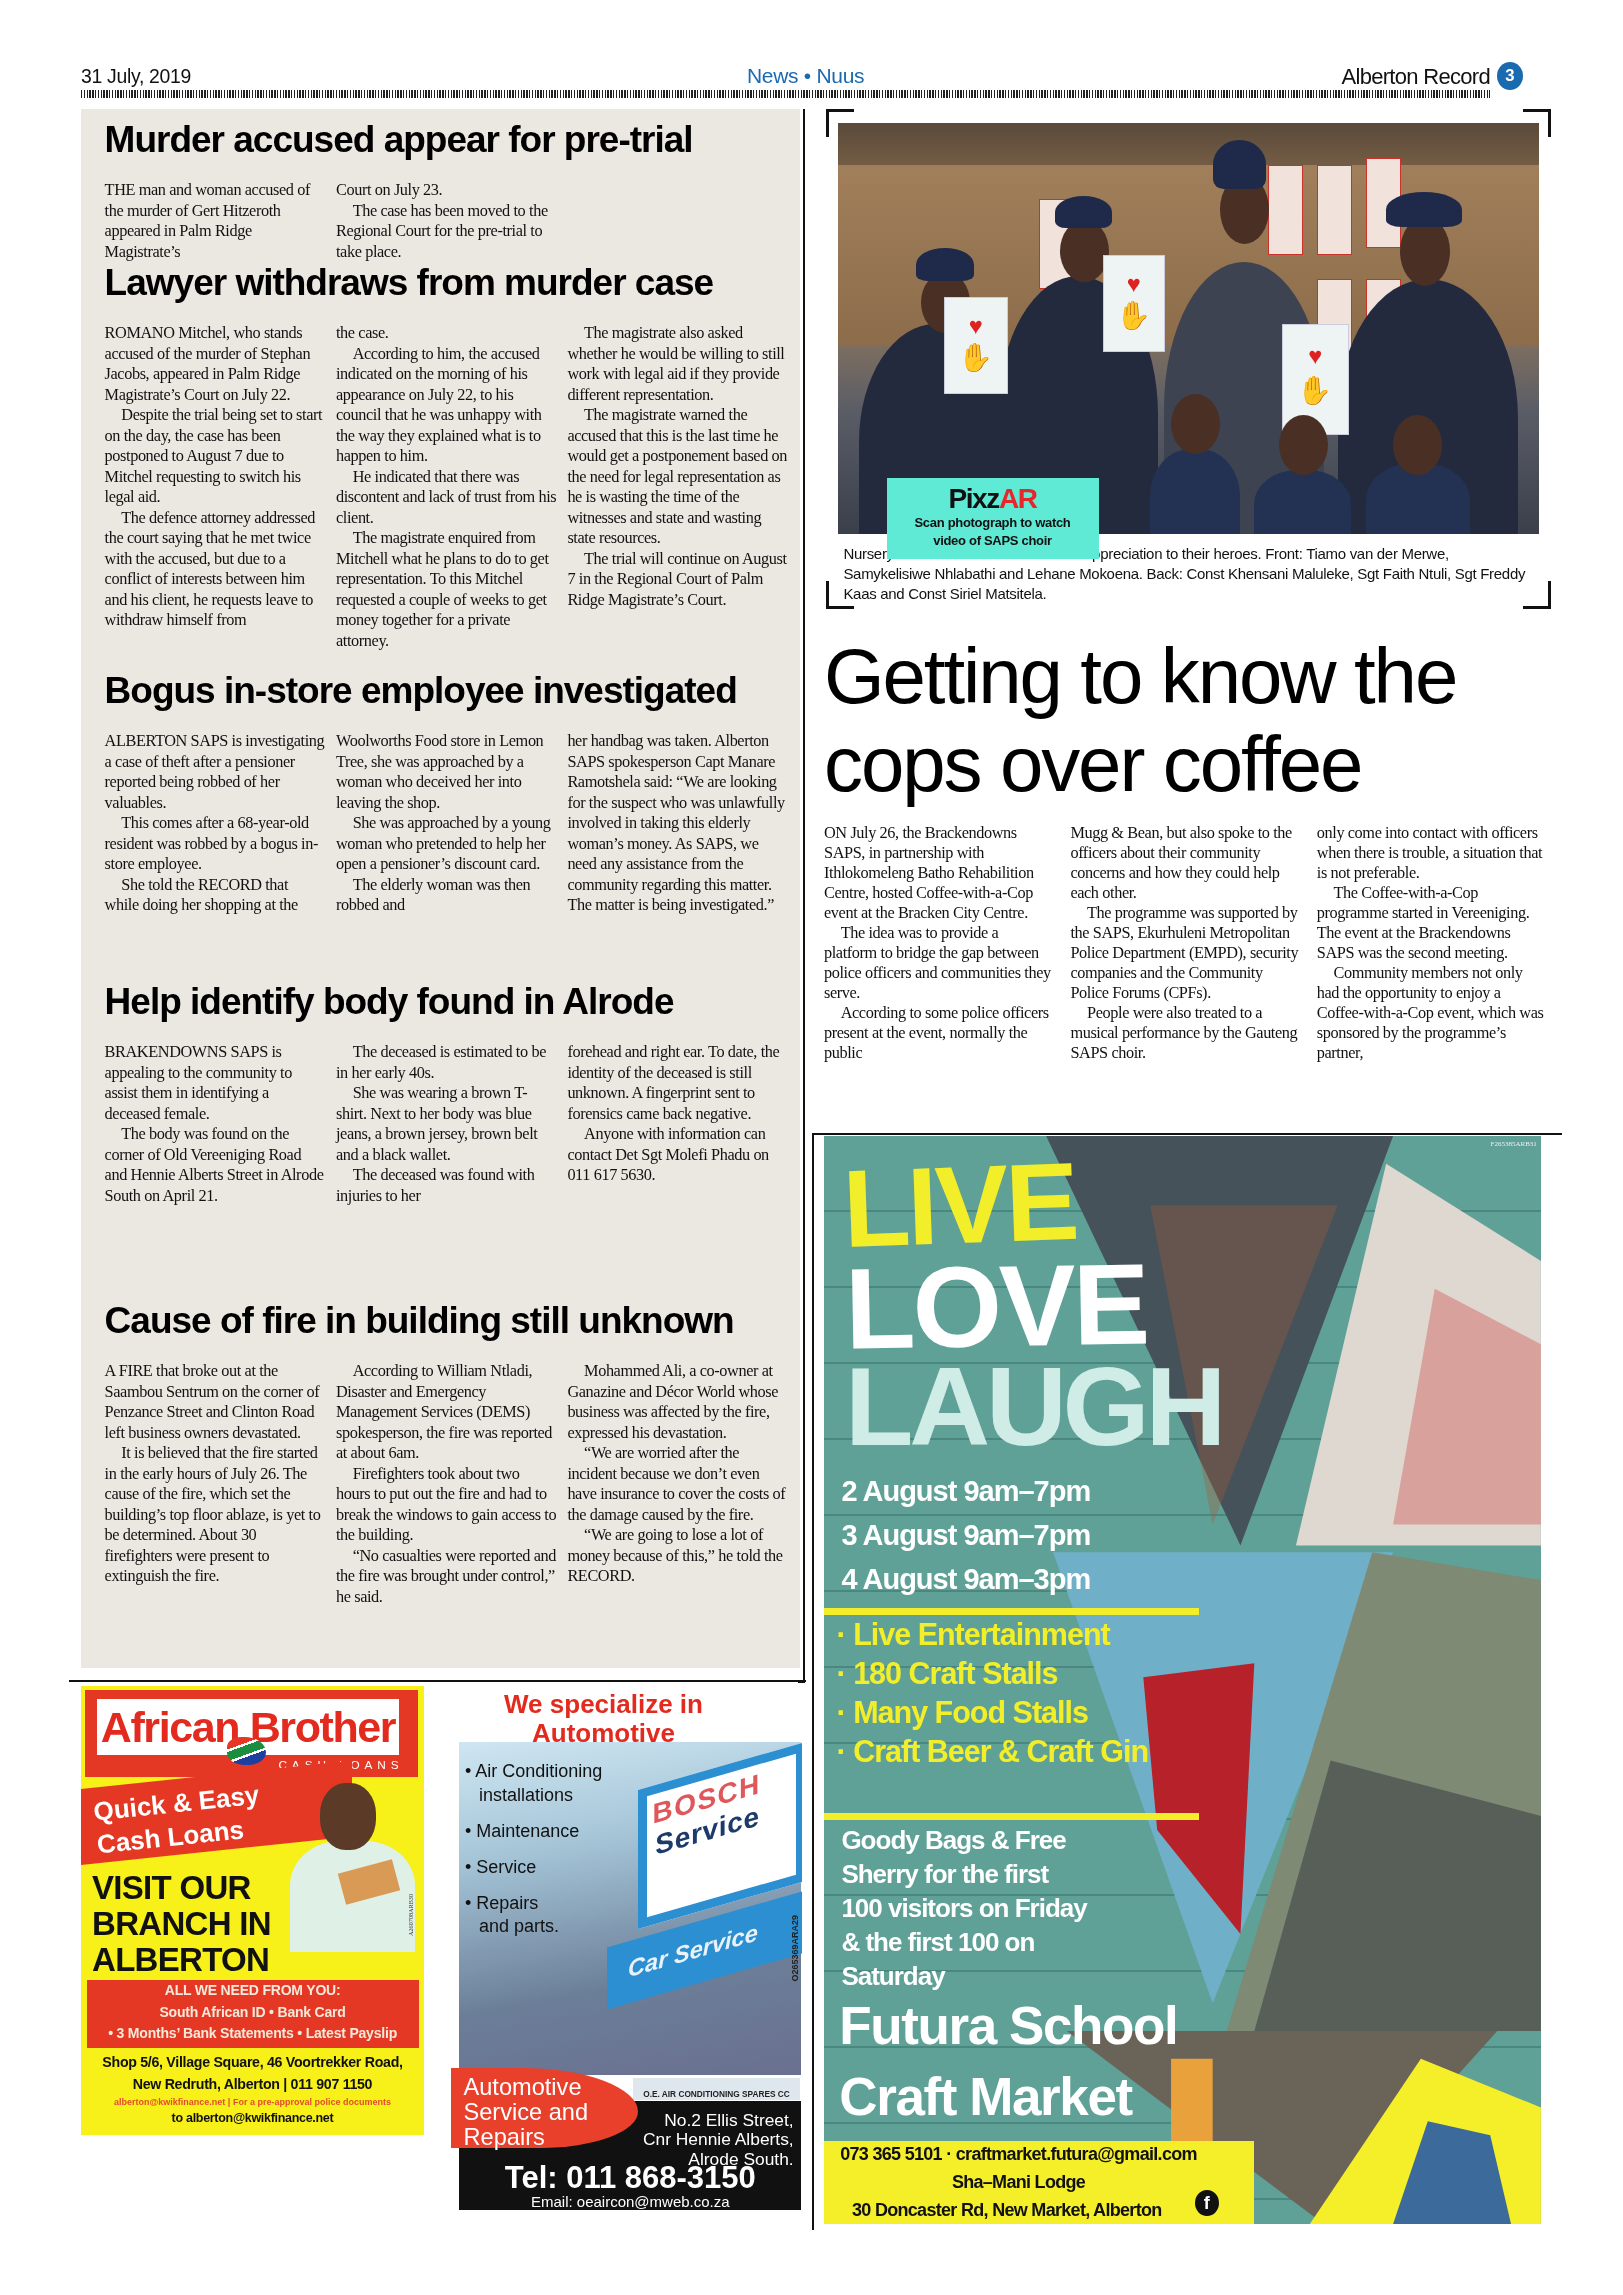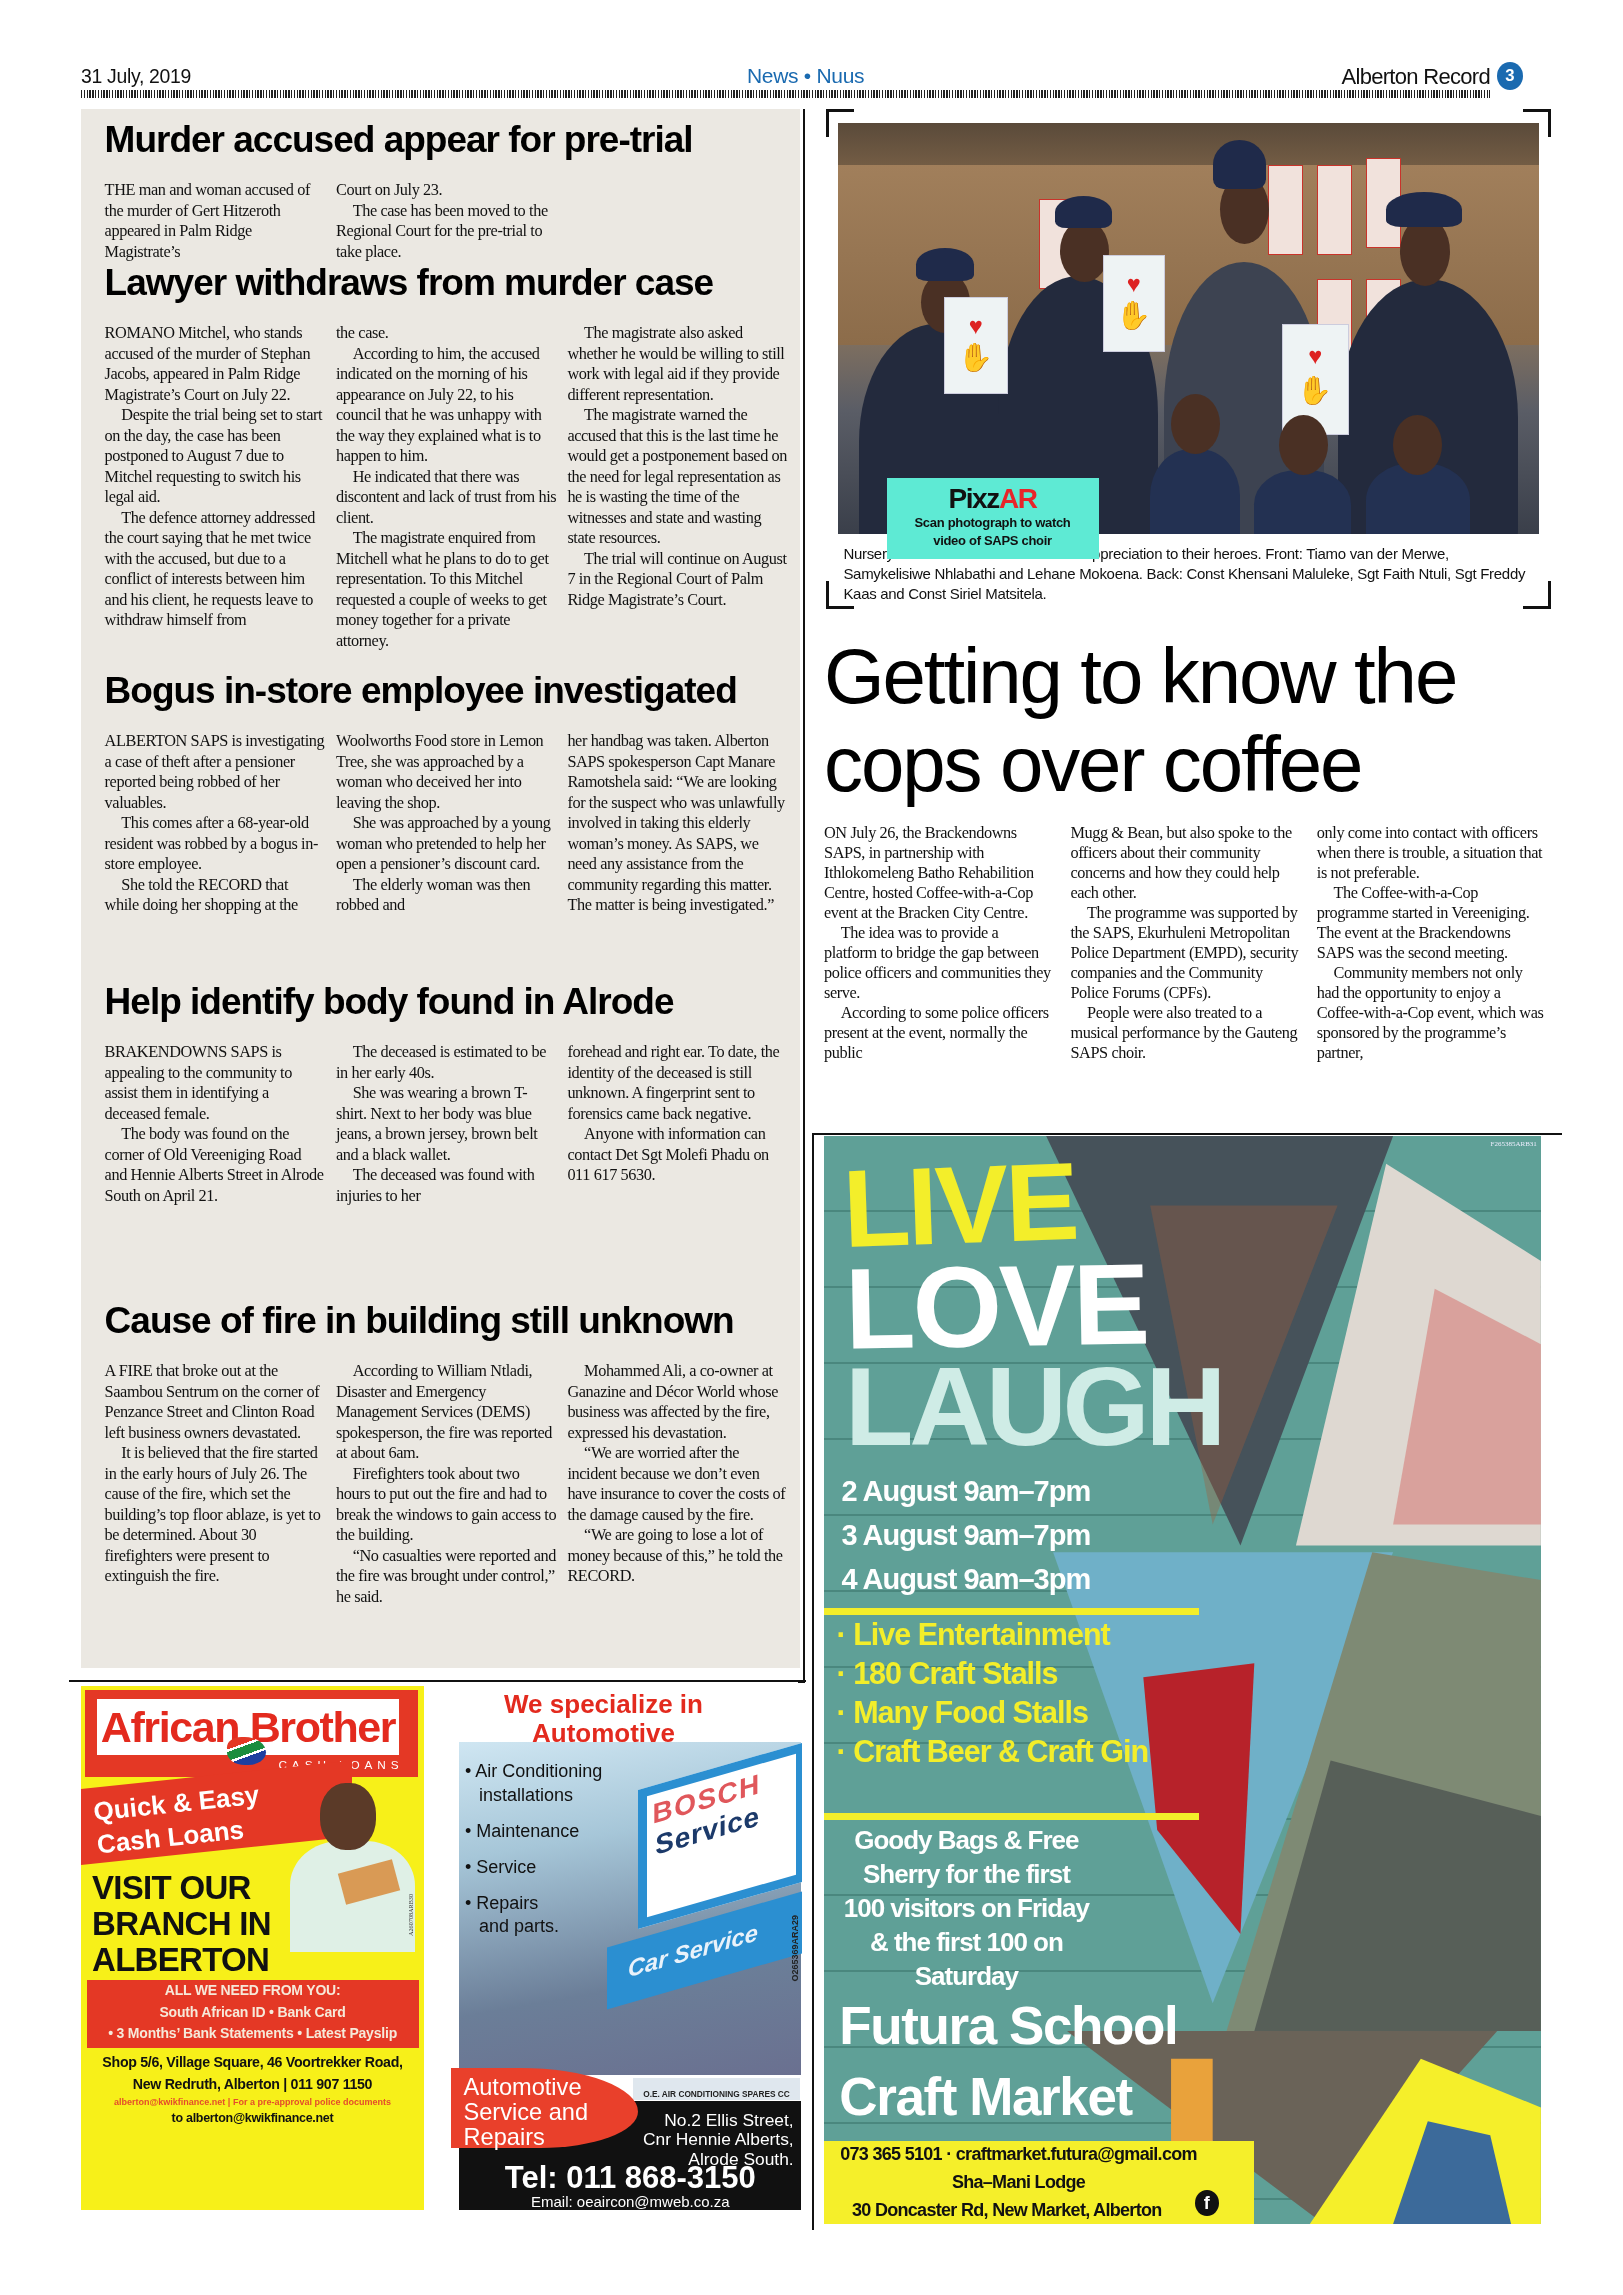--- a/index.html
+++ b/index.html
@@ -62,29 +62,29 @@
   .mkt-code { position: absolute; right: 4.2px; top: 4.2px; font-size: 7px; color: #eef; }
   .tri { position: absolute; }
   .mkt-live { position: absolute; left: 19.4px; top: 17.4px; font-family: "Liberation Sans", sans-serif; font-weight: bold; font-size: 110px; line-height: 104px; color: #f3ee2a; letter-spacing: -2.8px; transform: rotate(-2deg); }
   .mkt-love { position: absolute; left: 21px; top: 115px; font-family: "Liberation Sans", sans-serif; font-weight: bold; font-size: 115px; line-height: 111px; color: #ffffff; letter-spacing: -2.8px; transform: rotate(-1deg); }
   .mkt-laugh { position: absolute; left: 21px; top: 215px; font-family: "Liberation Sans", sans-serif; font-weight: bold; font-size: 112px; line-height: 111px; color: #cfece6; letter-spacing: -4.2px; }
   .mkt-dates { position: absolute; left: 17.4px; top: 333px; }
   .mkt-dates div { font-family: "Liberation Sans", sans-serif; font-weight: bold; font-size: 29px; line-height: 44px; color: #fff; letter-spacing: -1px; }
   .mkt-bar { position: absolute; left: 0; width: 163px; height: 7px; background: #f3ee2a; }
   .mkt-feats { position: absolute; left: 12.5px; top: 479px; }
   .mkt-feats div { font-family: "Liberation Sans", sans-serif; font-weight: bold; font-size: 30.5px; line-height: 39px; color: #f3ee2a; letter-spacing: -1px; }
-  .mkt-goody { position: absolute; left: 17.4px; top: 687px; width: 250px; font-family: "Liberation Sans", sans-serif; font-weight: bold; font-size: 26px; line-height: 34px; color: #fff; letter-spacing: -1px; text-align: center; }
+  .mkt-goody { position: absolute; left: 17.4px; top: 687px; width: 250px; font-family: "Liberation Sans", sans-serif; font-weight: bold; font-size: 26px; line-height: 34px; color: #fff; letter-spacing: -1px; }
   .mkt-title { position: absolute; left: 15.3px; top: 854px; font-family: "Liberation Sans", sans-serif; font-weight: bold; font-size: 53px; line-height: 71px; color: #fff; letter-spacing: -1.4px; }
   .mkt-yellow { position: absolute; left: 0; bottom: 0; width: 100%; height: 83px; background: #f5ef2a; }
   .mkt-contact { position: absolute; left: 0; top: 1004px; width: 389px; text-align: center; font-family: "Liberation Sans", sans-serif; font-weight: bold; color: #111; letter-spacing: -0.7px; }
   .mkt-contact div { font-size: 18px; line-height: 28px; }
   .fb { position: absolute; left: 371px; top: 1054px; width: 23.6px; height: 26px; border-radius: 50%; background: #111; color: #fff; font-family: "Liberation Sans", sans-serif; font-weight: bold; font-size: 18px; text-align: center; line-height: 26px; }
 
   
-  .ab { position: absolute; left: 81px; top: 1686px; width: 343px; height: 524px; background: #f7f019; overflow: hidden; }
+  .ab { position: absolute; left: 81px; top: 1686px; width: 343px; height: 449px; background: #f7f019; overflow: hidden; }
   .ab-logo { position: absolute; left: 3.5px; top: 3.5px; width: 333px; height: 87px; background: #e43825; }
   .ab-logo-inner { position: absolute; left: 12.5px; top: 9.7px; width: 302px; height: 56px; background: #fff; font-family: "Liberation Sans", sans-serif; font-weight: bold; font-size: 43px; line-height: 56px; color: #e32a1e; letter-spacing: -1.4px; text-align: center; }
   .ab-cash { position: absolute; right: 14px; top: 68px; font-family: "Liberation Sans", sans-serif; font-size: 11.8px; letter-spacing: 4.9px; color: #fff; }
   .ab-flag { position: absolute; left: 146px; top: 51px; width: 39px; height: 28px; border-radius: 40% 60% 50% 50%;
     background: linear-gradient(160deg, #e43825 0 30%, #fff 30% 36%, #1b8d3e 36% 58%, #fff 58% 64%, #1e3fa0 64%); }
   .ab-quick { position: absolute; left: 0; top: 103px; width: 271px; height: 76px; background: #e43825; transform: skewY(-6deg); transform-origin: left top; }
   .ab-quick-txt { position: absolute; left: 14px; top: 101px; font-family: "Liberation Sans", sans-serif; font-weight: bold; font-size: 26px; line-height: 33px; color: #fff; transform: rotate(-6deg); }
   .ab-man { position: absolute; left: 201px; top: 97px; width: 139px; height: 160px; }
   .ab-man .head { position: absolute; left: 38px; top: 0; width: 56px; height: 67px; border-radius: 46%; background: #5b3a28; }
   .ab-man .body { position: absolute; left: 8.3px; top: 58px; width: 125px; height: 111px; border-radius: 40% 40% 0 0; background: #dff0e6; }

